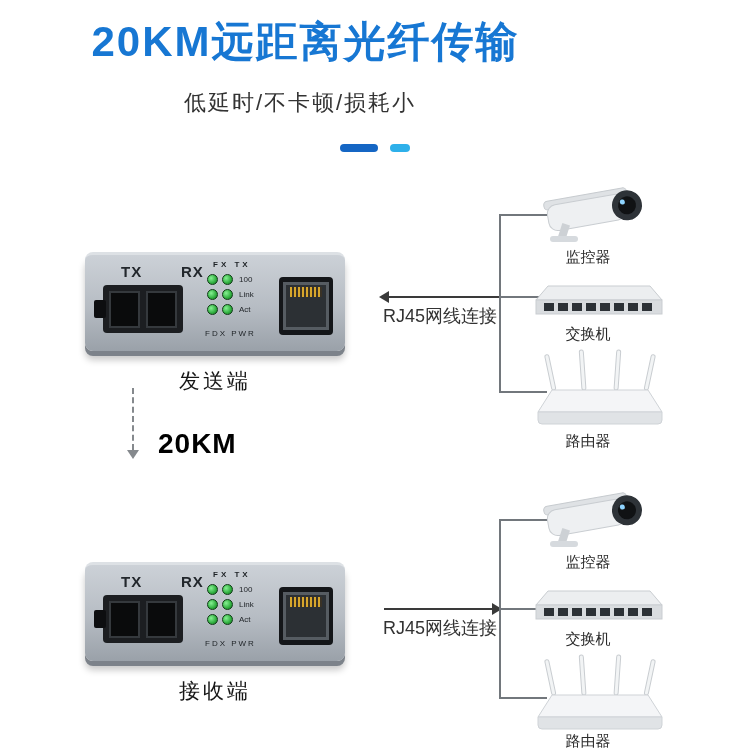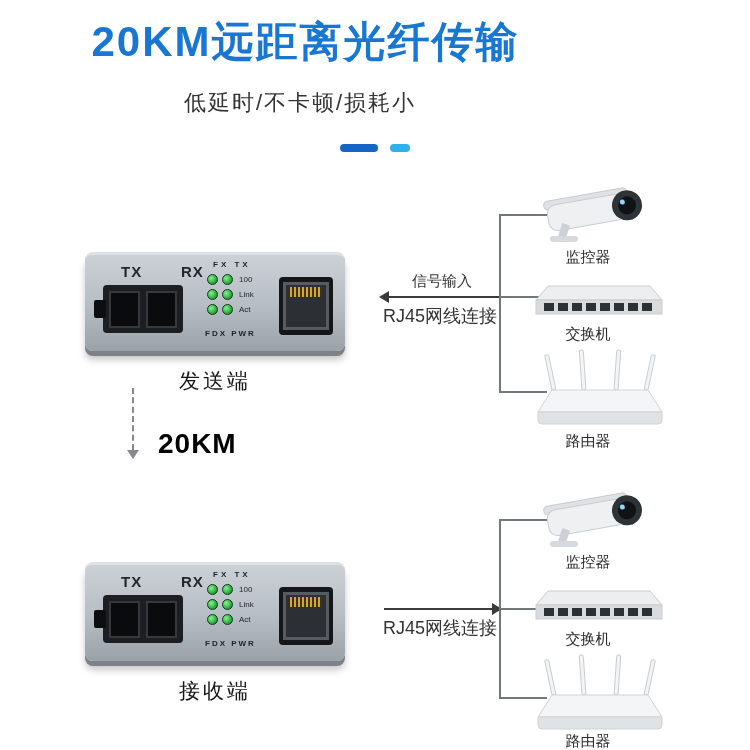--- a/index.html
+++ b/index.html
@@ -26,21 +26,21 @@
      display:flex;align-items:center;justify-content:center;gap:6px;}
   .sc-port{width:27px;height:33px;background:#0a0b0c;border:2px solid #35393d;}
   .sc-tab{position:absolute;left:-9px;top:15px;width:12px;height:18px;background:#0d0e10;border-radius:2px;}
   .led-panel{position:absolute;left:116px;top:0;width:74px;height:116px;color:#1d2125;}
   .led-header{position:absolute;top:5px;left:12px;font-size:8px;font-weight:bold;letter-spacing:3px;}
   .led-row{position:absolute;left:6px;display:flex;align-items:center;gap:4px;height:10px;}
   .led-row.r0{top:19px;} .led-row.r1{top:34px;} .led-row.r2{top:49px;}
   .led{width:9px;height:9px;border-radius:50%;display:inline-block;
      background:radial-gradient(circle at 35% 35%,#86f193,#2fae3e 60%,#176b23);border:1px solid #0e3b14;}
   .led-row span{font-size:8px;font-weight:normal;margin-left:2px;}
-  .led-footer{position:absolute;top:74px;left:4px;font-size:8px;font-weight:bold;letter-spacing:2px;}
+  .led-footer{position:absolute;top:74px;left:4px;font-size:8px;font-weight:normal;letter-spacing:2px;}
   .rj45{position:absolute;right:12px;top:22px;width:54px;height:58px;background:#141619;border-radius:4px;
      display:flex;align-items:center;justify-content:center;}
   .rj45-inner{width:40px;height:42px;background:#2c3034;border:3px solid #565c62;position:relative;}
   .rj45-pins{position:absolute;top:2px;left:4px;right:4px;height:10px;
      background:repeating-linear-gradient(90deg,#d7a62c 0 2px,#3a3226 2px 4px);}
   .conv-caption{margin-top:16px;width:260px;text-align:center;font-size:21px;color:#161616;letter-spacing:3px;}
 
   
   .dash-vline{position:absolute;left:132px;top:388px;height:62px;border-left:2px dashed #85898d;}
   .dash-arrow{position:absolute;left:127px;top:450px;width:0;height:0;
@@ -147,21 +147,20 @@
       </div>
       <div class="rj45">
         <div class="rj45-inner">
           <div class="rj45-pins"></div>
         </div>
       </div>
     </div>
     <div class="conv-caption">接收端</div>
   </div>
 
-  <div class="signal-text" style="left:380px;top:272px;">信号输入</div>
   <div class="h-line" style="left:388px;top:296px;width:112px;"></div>
   <div class="arr-left" style="left:379px;top:291px;"></div>
   <div class="cable-text" style="left:378px;top:304px;">RJ45网线连接</div>
 
   <div class="v-line" style="left:499px;top:214px;height:178px;"></div>
   <div class="h-stub" style="left:499px;top:214px;width:48px;"></div>
   <div class="h-stub" style="left:499px;top:296px;width:40px;"></div>
   <div class="h-stub" style="left:499px;top:391px;width:48px;"></div>
 
   <div class="dev" style="left:540px;top:182px;width:110px;height:64px;">

